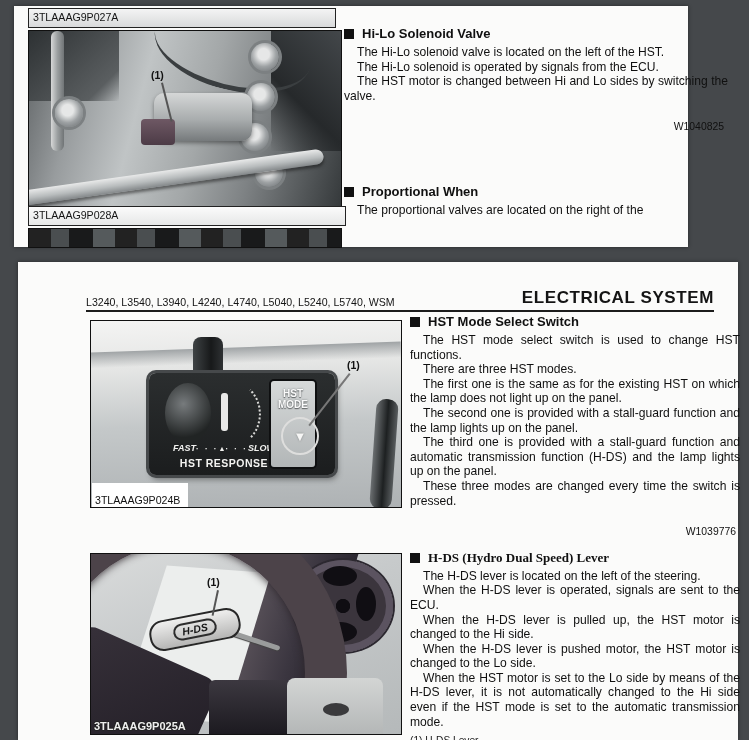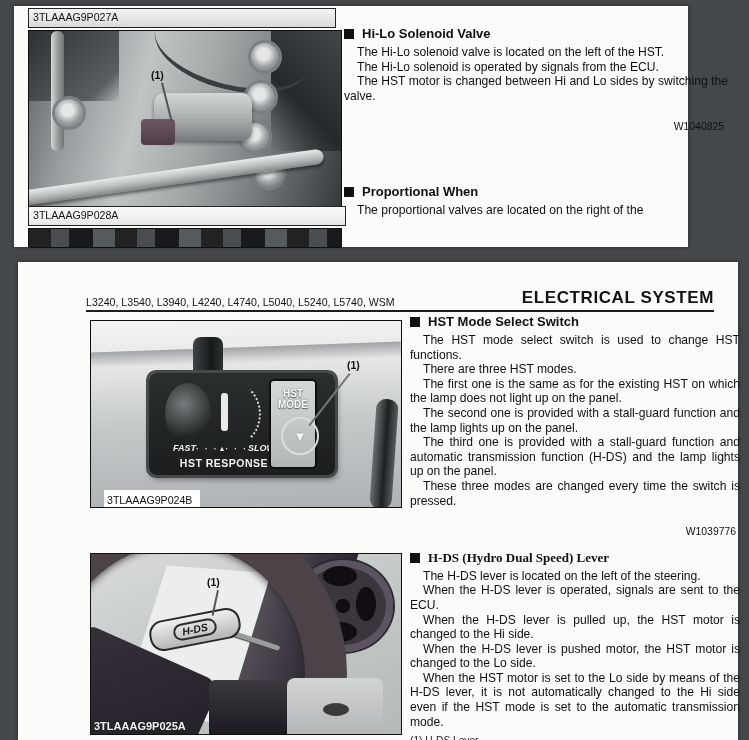--- a/index.html
+++ b/index.html
@@ -20,22 +20,22 @@
   .gap-50{margin-top:49px;}
   .gap-10{margin-top:10px;font-family:Liberation Serif, serif;}
   
   .pg-header{position:absolute;left:68px;top:26px;width:628px;display:flex;
              justify-content:space-between;align-items:flex-end;
              border-bottom:2px solid #1c1c1c;padding-bottom:2px;}
   .hdr-left{font-size:10.6px;}
   .hdr-right{font-size:17px;letter-spacing:.6px;font-weight:bold;}
   
   .photo{position:absolute;border:1px solid #101010;overflow:hidden;}
-  .plabel-strip{position:absolute;left:13px;bottom:0;background:#fff;font-size:10.6px;
-                padding:4px 8px 1px 3px;color:#111;}
+  .plabel-strip{position:absolute;left:1px;bottom:0;background:#fff;font-size:10.6px;
+                padding:11px 8px 1px 3px;color:#111;}
   .plabel-outline{position:absolute;left:3px;bottom:2px;font-size:11px;font-weight:bold;
                   color:#efefef;text-shadow:-1px 0 #222,1px 0 #222,0 -1px #222,0 1px #222;}
   .topbar{position:absolute;height:18px;background:linear-gradient(#f4f4f4,#d9dadb);
           border:1px solid #222;font-size:10.6px;line-height:16px;padding-left:4px;}
   .callout{position:absolute;font-size:10.5px;font-weight:bold;color:#111;}
   .leader{position:absolute;background:#555;transform-origin:0 0;}
   
   .ph-mech{background:linear-gradient(105deg,#5d6163 0%,#989c9e 18%,#c0c4c5 36%,#a3a7a8 55%,#7e8284 72%,#35393b 100%);}
   .mech-darkTL{position:absolute;left:0;top:0;width:90px;height:70px;
                background:linear-gradient(135deg,#2d3133,#5a5e60 80%,transparent);}

